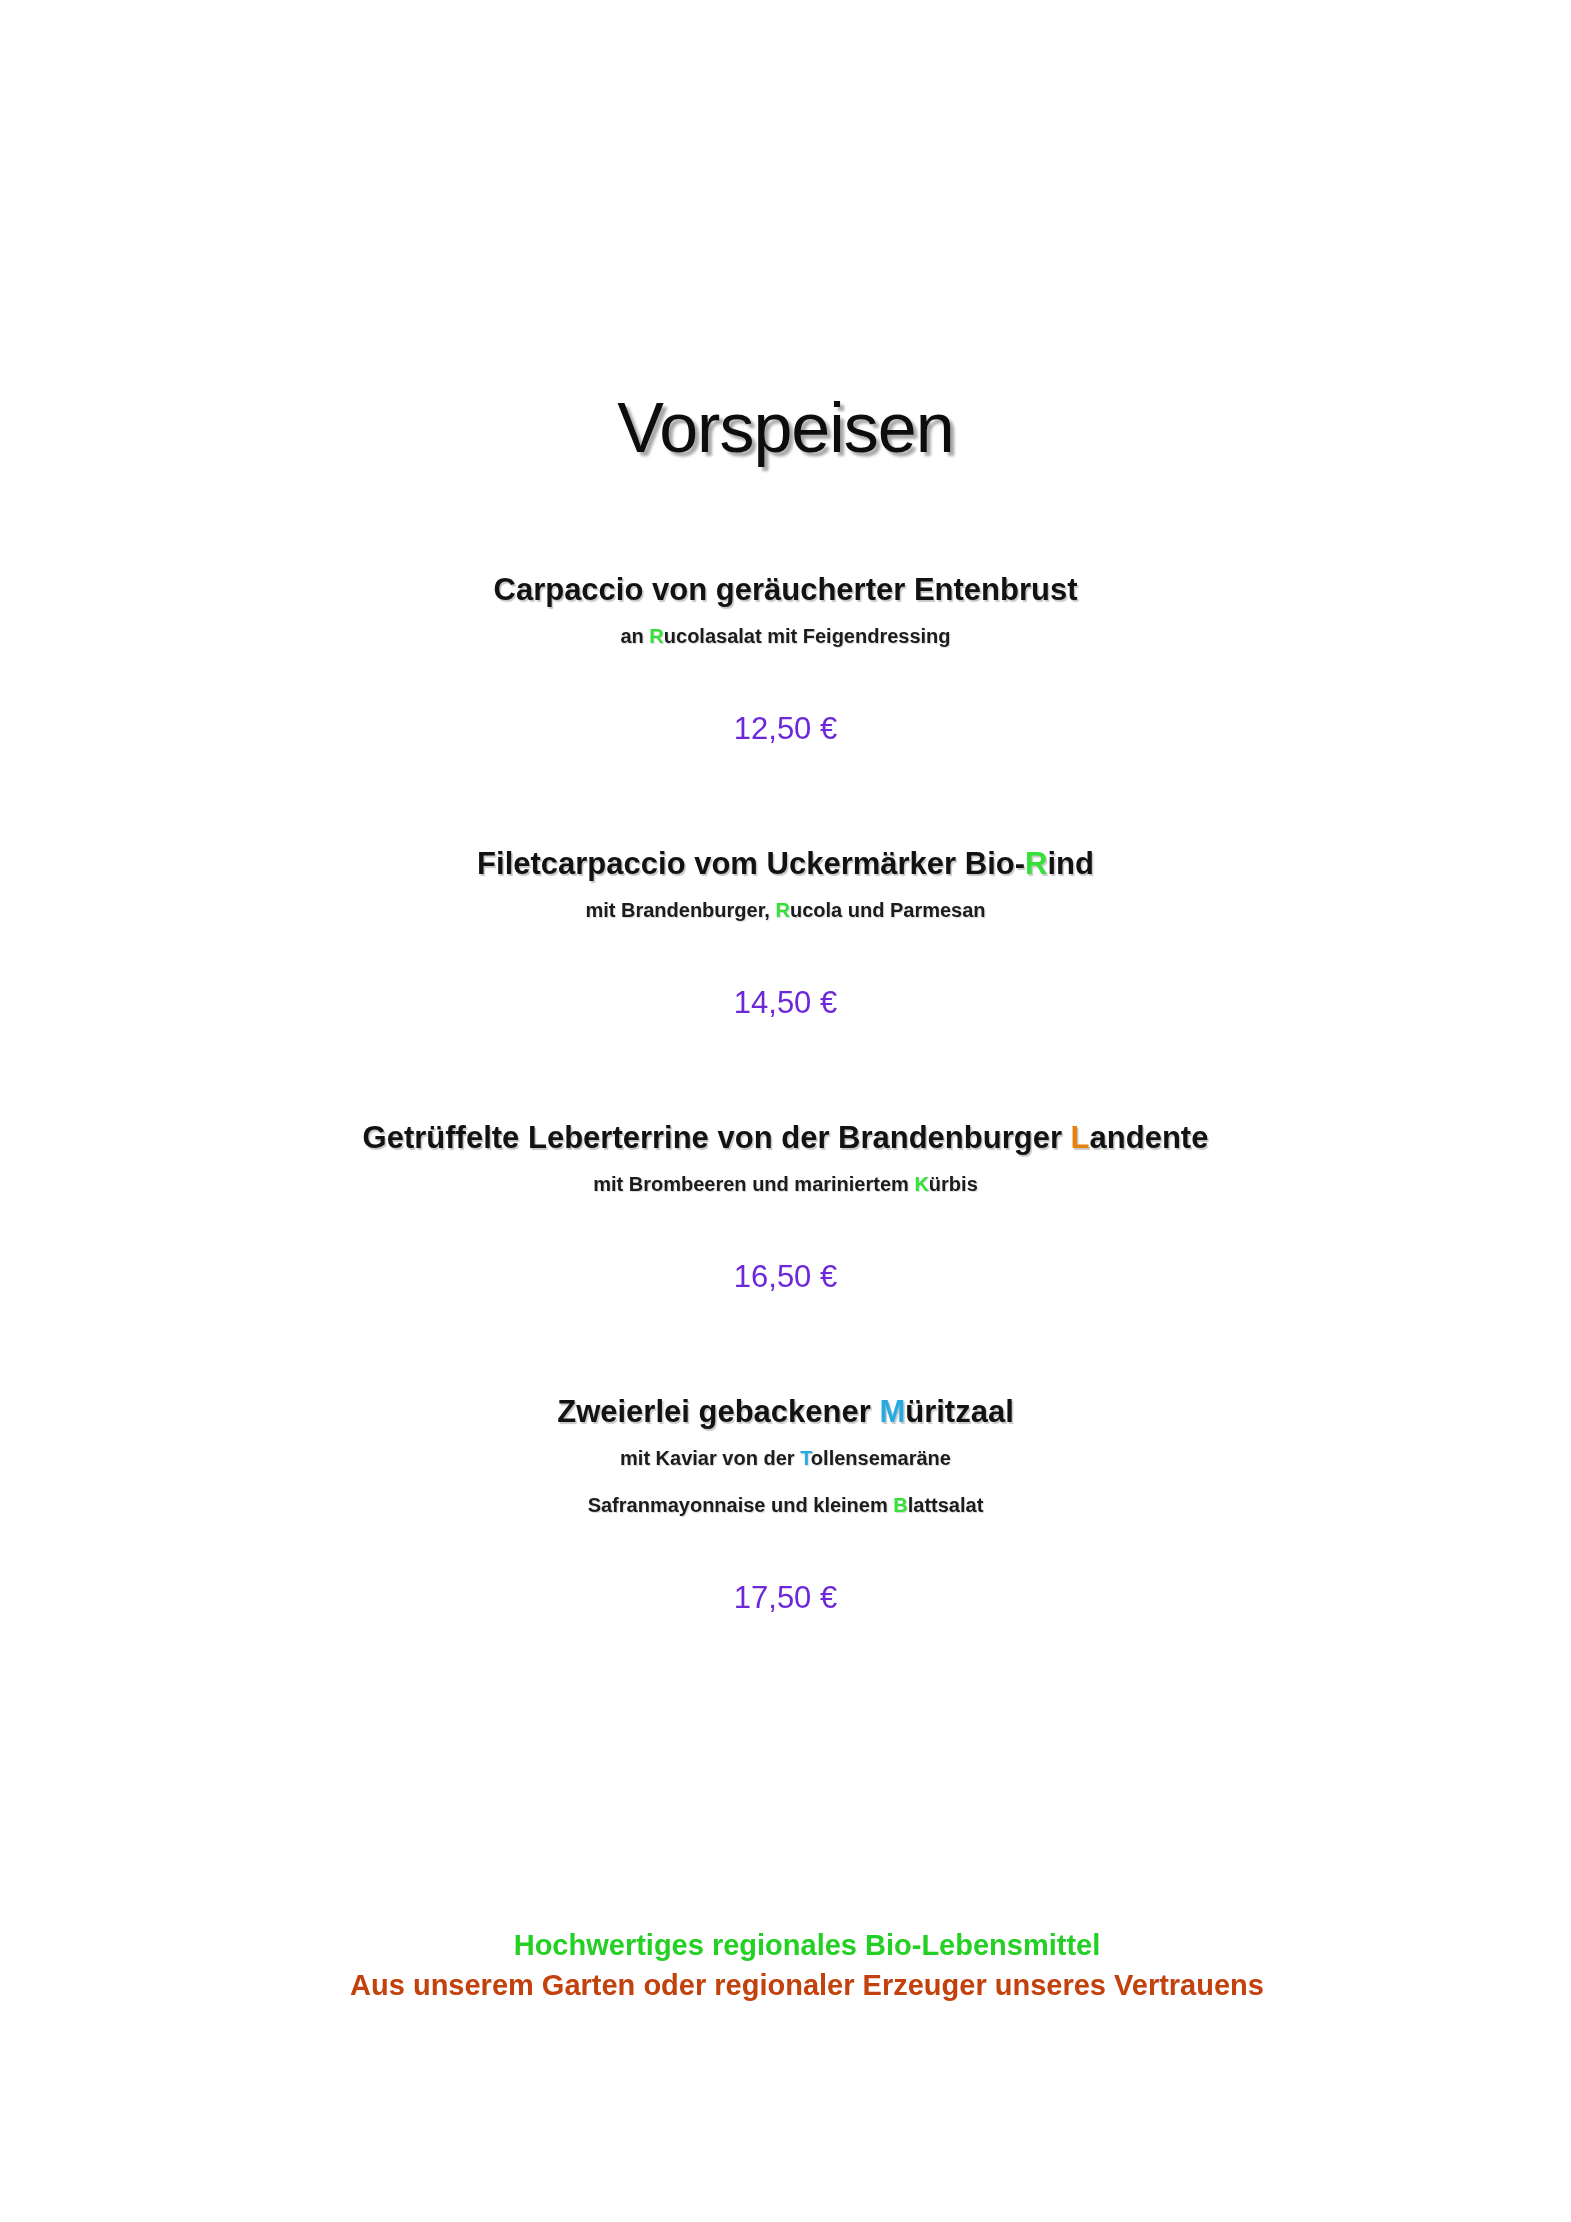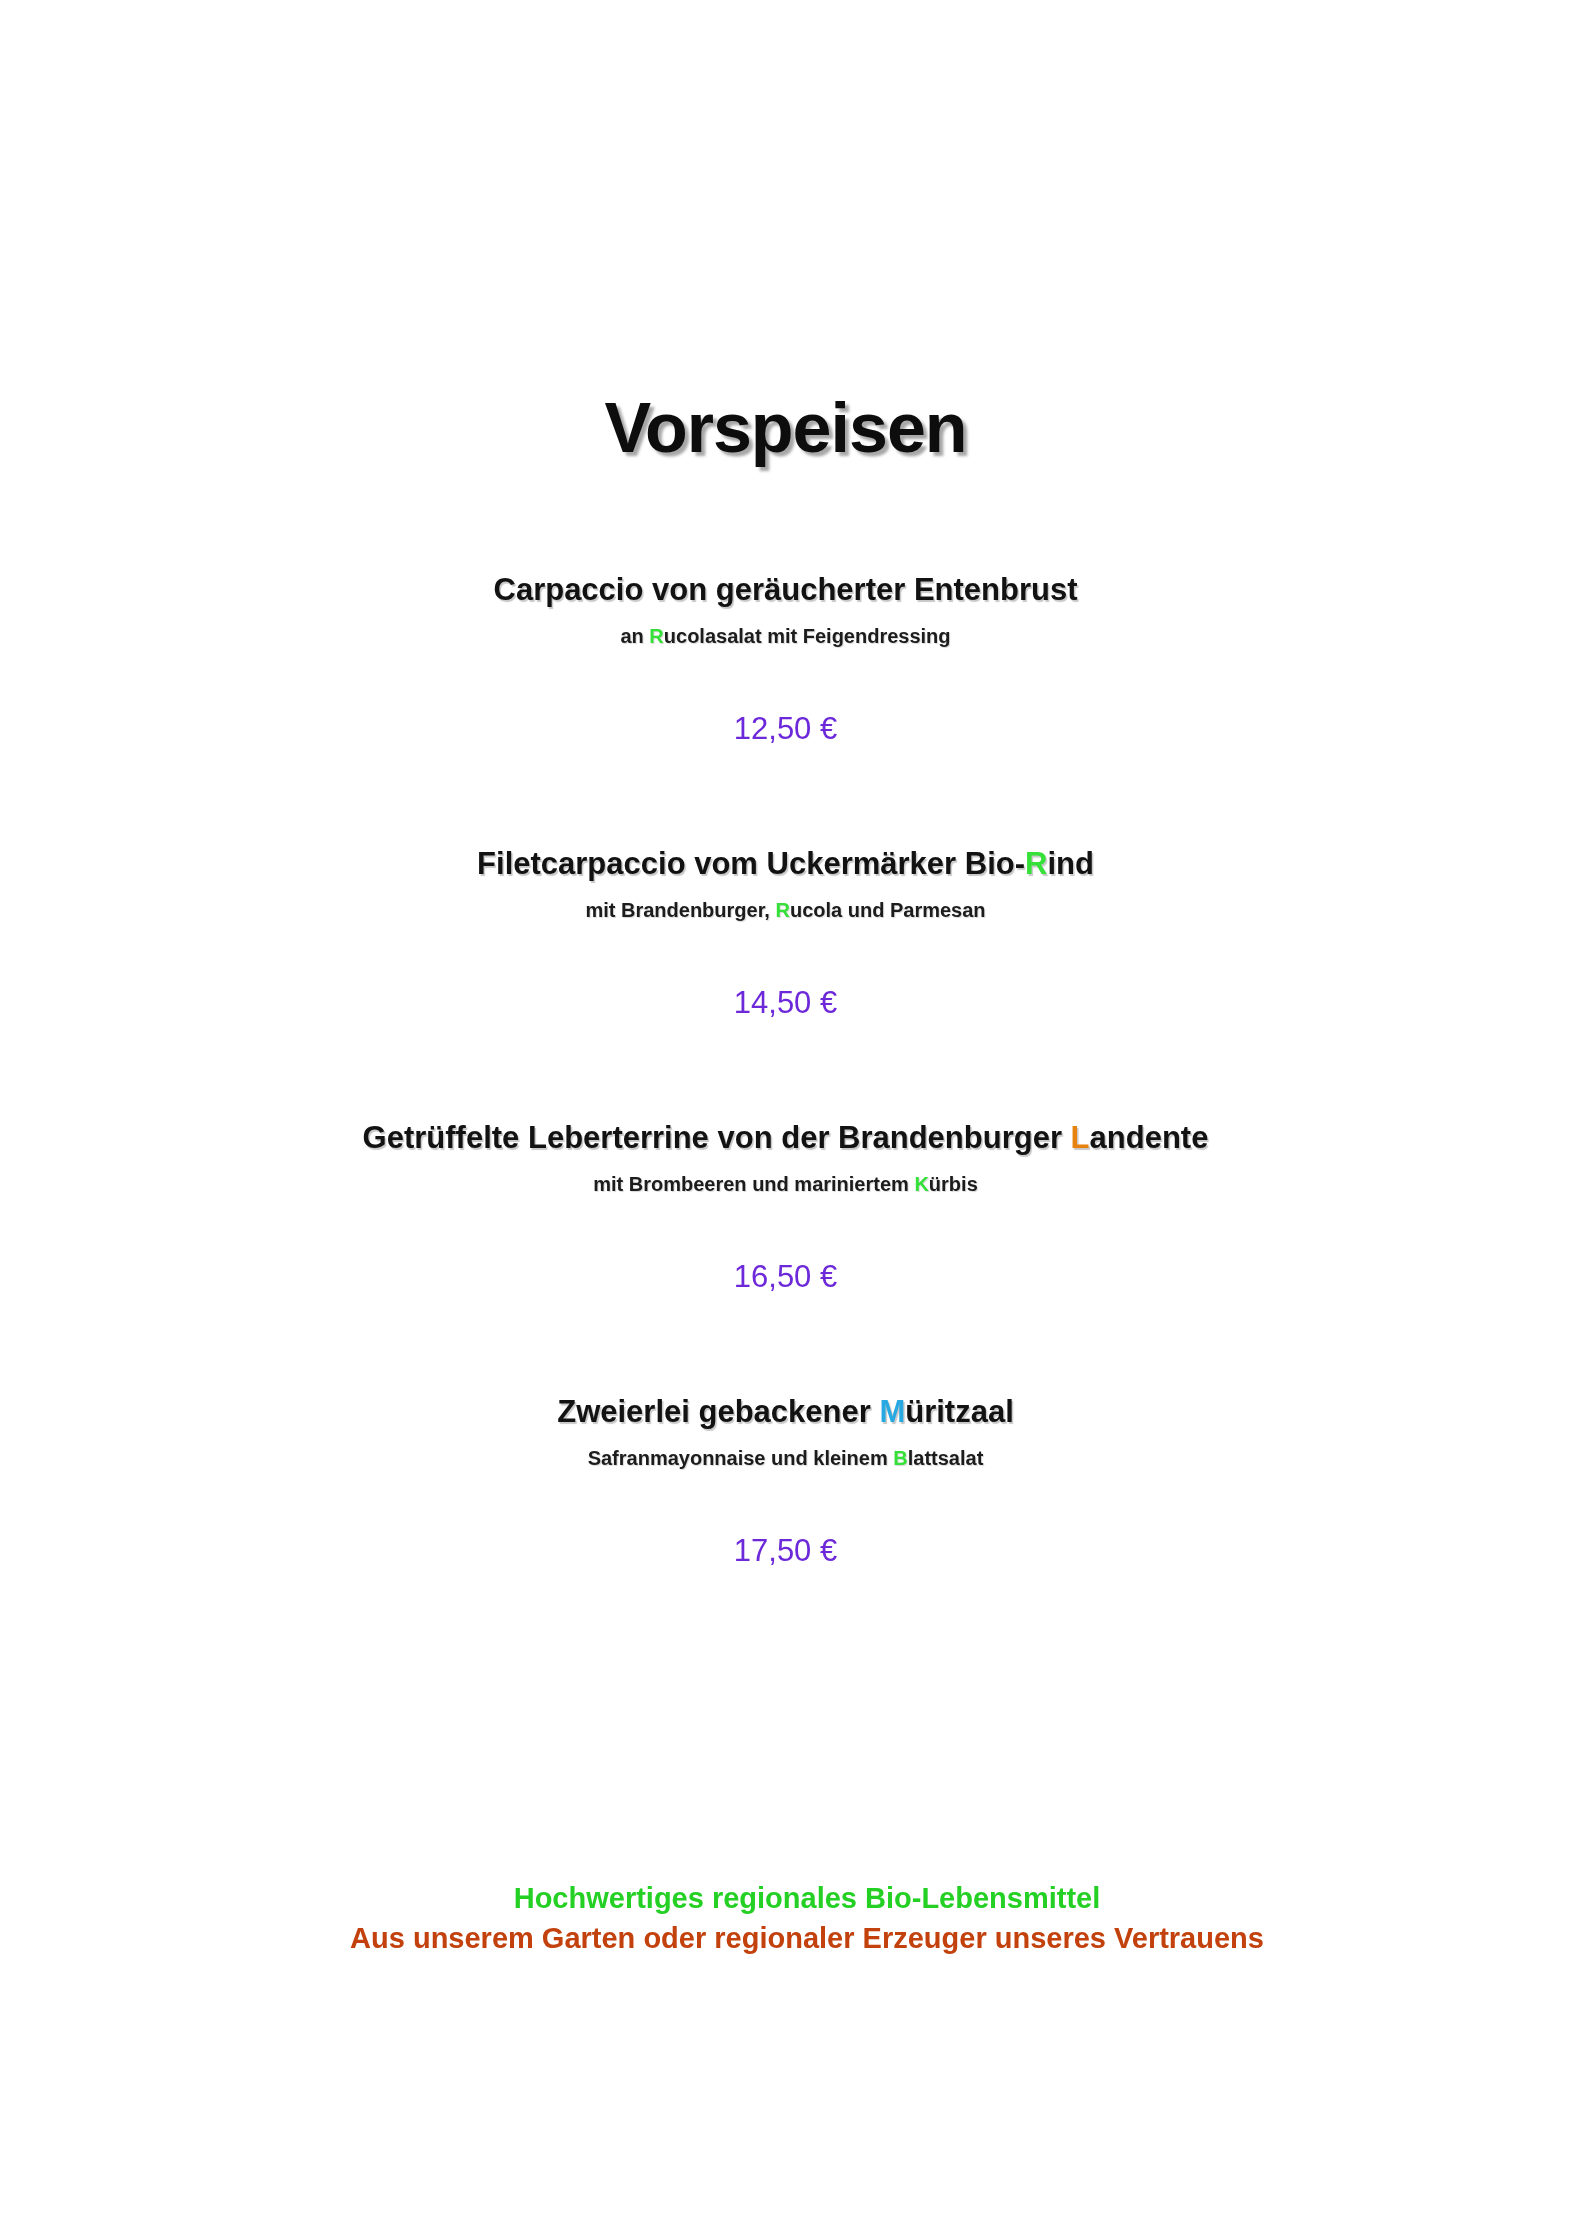--- a/index.html
+++ b/index.html
@@ -16,21 +16,21 @@
     font-family: "Liberation Sans", sans-serif;
     color: #161616;
     text-align: center;
     overflow: hidden;
   }
   .title {
     margin: 0;
     padding-top: 392px;
     font-size: 70px;
     line-height: 1.05;
-    font-weight: 700;
+    font-weight: 400;
     letter-spacing: -1px;
     color: #0d0d0d;
     text-shadow: 4px 4px 3px rgba(0,0,0,0.35);
   }
   .items {
     margin-top: 100px;
   }
   .item {
     margin-bottom: 88px;
   }
@@ -98,20 +98,21 @@
     <h2 class="item-name"><span>Getrüffelte Leberterrine von der Brandenburger </span><span style="color: rgb(232, 130, 14);">L</span><span>andente</span></h2>
     <div class="item-desc">
           <div class="desc-line"><span>mit Brombeeren und mariniertem </span><span style="color: rgb(53, 225, 56);">K</span><span>ürbis</span></div>
         </div>
     <div class="item-price">16,50 €</div>
   </section>
 
   <section class="item">
     <h2 class="item-name"><span>Zweierlei gebackener </span><span style="color: rgb(41, 169, 225);">M</span><span>üritzaal</span></h2>
     <div class="item-desc">
+          <div class="desc-line"><span>mit Kaviar von der </span><span style="color: rgb(41, 169, 225);">T</span><span>ollensemaräne</span></div>
           <div class="desc-line"><span>Safranmayonnaise und kleinem </span><span style="color: rgb(53, 225, 56);">B</span><span>lattsalat</span></div>
         </div>
     <div class="item-price">17,50 €</div>
   </section>
 </div>
   <div class="footer" id="footer">
       <div class="footer-line" style="color: rgb(36, 208, 36);">Hochwertiges regionales Bio-Lebensmittel</div>
       <div class="footer-line" style="color: #c2410c;">Aus unserem Garten oder regionaler Erzeuger unseres Vertrauens</div>
     </div>
 </div>

